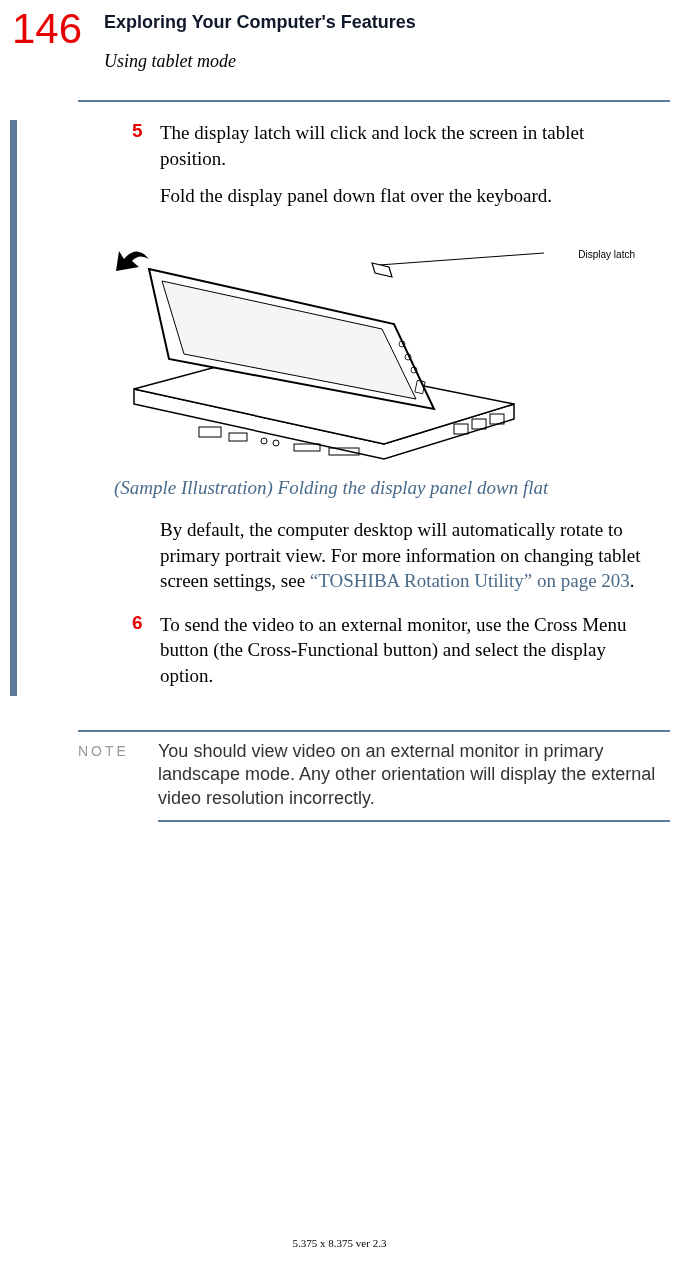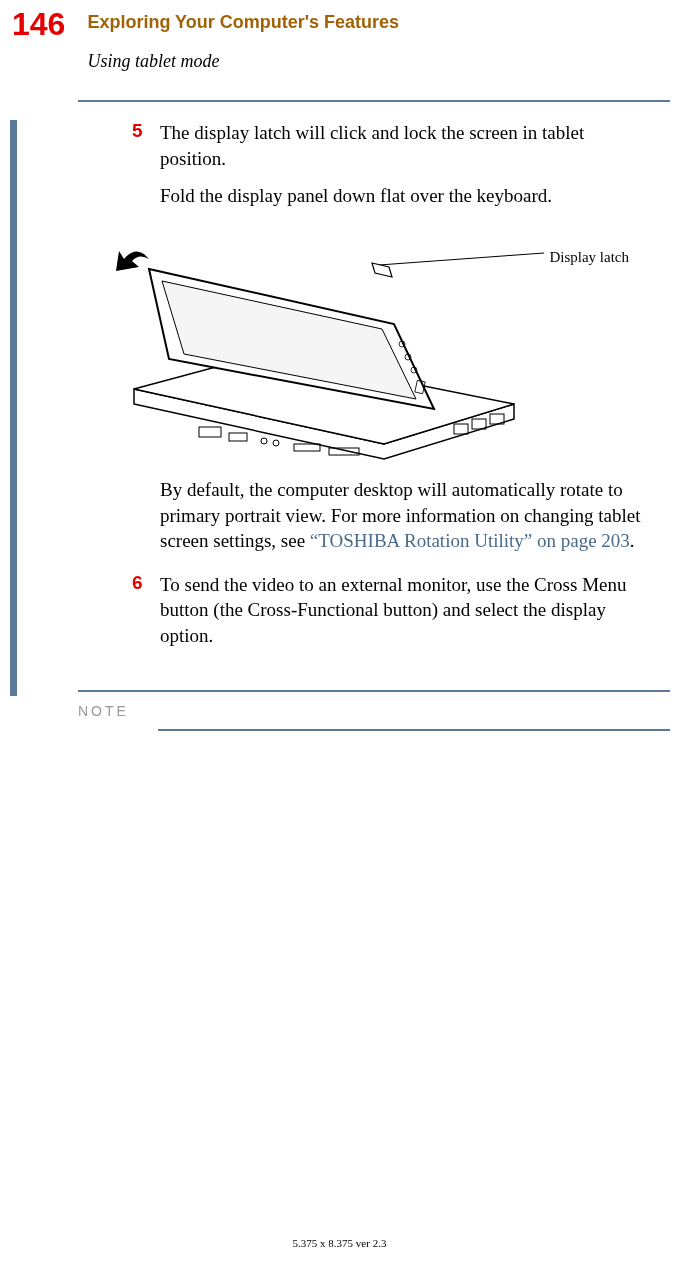--- a/index.html
+++ b/index.html
@@ -11,34 +11,34 @@
       color: #000;
       position: relative;
     }
     .header {
       display: flex;
       align-items: flex-start;
       padding: 8px 0 0 12px;
     }
     .page-num {
       font-family: Arial, Helvetica, sans-serif;
-      font-weight: bold;
-      font-size: 32px;
+      font-weight: normal;
+      font-size: 42px;
       color: #e60000;
       margin-right: 22px;
       line-height: 1;
     }
     .header-titles {
       padding-top: 4px;
     }
     .chapter-title {
       font-family: Arial, Helvetica, sans-serif;
       font-weight: bold;
       font-size: 18px;
-      color: #a16207;
+      color: #0f172a;
     }
     .section-title {
       font-family: Georgia, 'Times New Roman', serif;
       font-style: italic;
       font-size: 18px;
       color: #000;
       margin-top: 18px;
     }
     .hr-top {
       margin: 28px 0 18px 78px;
@@ -81,24 +81,24 @@
     .figure {
       margin: 8px 0 4px -18px;
       position: relative;
     }
     .laptop-svg {
       width: 540px;
       height: 240px;
     }
     .callout-label {
       position: absolute;
-      font-family: Liberation Serif, serif;
-      font-size: 15px;
+      font-family: Liberation Sans, sans-serif;
+      font-size: 10px;
       top: 20px;
-      right: 18px;
+      right: 12px;
     }
     .caption {
       font-style: italic;
       color: #4a6a8a;
       font-size: 19px;
       margin: 4px 0 18px -18px;
     }
     .link {
       color: #4a6a8a;
     }
@@ -200,20 +200,21 @@
 
       <path d="M 258 34 L 275 38 L 278 48 L 261 44 Z" fill="#fff" stroke="#000" stroke-width="1.2"></path>
 
       <circle cx="288" cy="115" r="3" fill="none" stroke="#000" stroke-width="0.8"></circle>
       <circle cx="294" cy="128" r="3" fill="none" stroke="#000" stroke-width="0.8"></circle>
       <circle cx="300" cy="141" r="3" fill="none" stroke="#000" stroke-width="0.8"></circle>
       <rect x="302" y="152" width="8" height="12" fill="none" stroke="#000" stroke-width="0.8" transform="rotate(12 306 158)"></rect>
     </svg>
   </div>
 
+  <div class="caption">(Sample Illustration) Folding the display panel down flat</div>
 
   <div class="step">
     <div class="step-num"></div>
     <div class="step-body">
       <p>
         <span>By default, the computer desktop will automatically rotate to primary portrait view. For more information on changing tablet screen settings, see </span><span class="link">“TOSHIBA Rotation Utility” on page 203</span><span>.</span>
       </p>
     </div>
   </div>
 
@@ -222,17 +223,18 @@
     <div class="step-body">
       <p>To send the video to an external monitor, use the Cross Menu button (the Cross-Functional button) and select the display option.</p>
     </div>
   </div>
 </div>
 
 <div class="note-block">
   <div class="note-hr"></div>
   <div class="note-row">
     <div class="note-label">NOTE</div>
+    <div class="note-text">You should view video on an external monitor in primary landscape mode. Any other orientation will display the external video resolution incorrectly.</div>
   </div>
   <div class="note-hr-bottom"></div>
 </div>
 
 <div class="footer">5.375 x 8.375 ver 2.3</div>
 
 </body></html>

